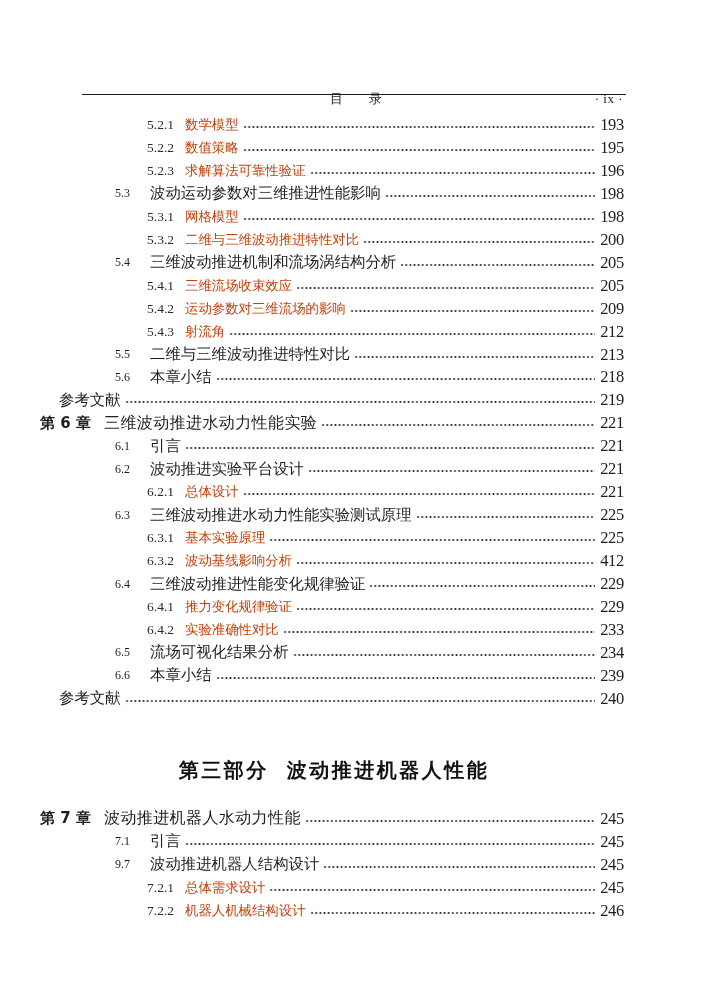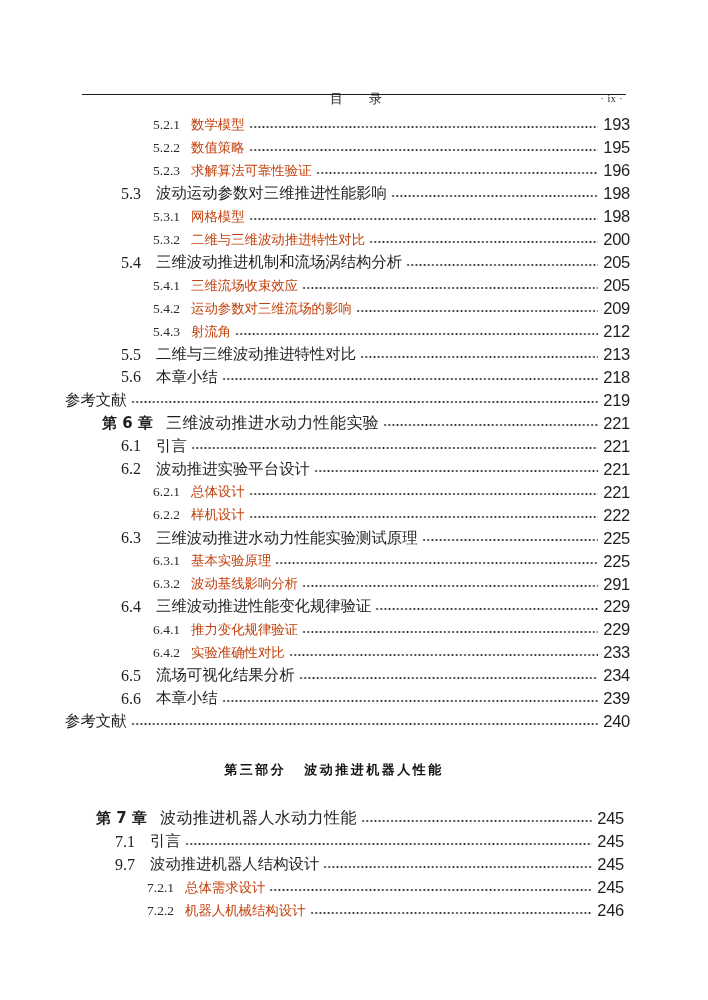--- a/index.html
+++ b/index.html
@@ -33,39 +33,39 @@
       line-height: 16px;
       padding-left: 4px;
     }
     .header-title span + span {
       margin-left: 26px;
     }
     .header-page {
       position: absolute;
       right: 3px;
       top: 3px;
-      font-size: 10px;
+      font-size: 13px;
       line-height: 16px;
       letter-spacing: 0.5px;
     }
     .header-rule {
       position: absolute;
       left: 82px;
       top: 94px;
       width: 544px;
       height: 0;
       border-top: 1.6px solid #1a1a1a;
     }
     
     .toc-block {
       position: absolute;
       left: 0;
       width: 624px;
     }
-    .toc-block.first { top: 113.5px; margin-left: 6px; }
+    .toc-block.first { top: 113.5px; }
     .toc-block.second { top: 807px; }
     .row {
       display: flex;
       align-items: center;
       height: 22.96px;
       white-space: nowrap;
     }
     .toc-block.second .row { height: 23px; }
     .num {
       flex: 0 0 auto;
@@ -78,42 +78,42 @@
       flex: 1 1 auto;
       align-self: stretch;
       margin: 0 5px 0 4px;
       background-image: radial-gradient(circle, #2a2a2a 0.75px, rgba(0,0,0,0) 1.15px);
       background-size: 4.15px 4px;
       background-repeat: repeat-x;
       background-position: 0 11.5px;
     }
     .page {
       flex: 0 0 auto;
-      font-family: Liberation Sans, sans-serif;
+      font-family: Liberation Serif, serif;
       font-size: 16.5px;
       letter-spacing: -0.3px;
     }
     
-    .row.ch { padding-left: 96px; }
+    .row.ch { padding-left: 40px; }
     .row.ch .num {
       width: 64px;
       font-family: "DejaVu Sans", sans-serif;
       font-size: 15px;
       font-weight: bold;
     }
     .row.ch .title {
       font-family: "DejaVu Sans", sans-serif;
       font-size: 16px;
       letter-spacing: 0.4px;
     }
     
     .row.sec { padding-left: 115px; }
     .row.sec .num {
       width: 35px;
-      font-size: 16px;
+      font-size: 12px;
     }
     .row.sec .title {
       font-size: 15.4px;
     }
     
     .row.sub { padding-left: 147px; }
     .row.sub .num {
       width: 38px;
       font-size: 13.5px;
       color: #2a2a2a;
@@ -129,21 +129,21 @@
     }
     
     .part-heading {
       position: absolute;
       left: 0;
       top: 759px;
       width: 668px;
       text-align: center;
       font-family: "DejaVu Serif", serif;
       font-weight: bold;
-      font-size: 13px;
+      font-size: 20px;
       line-height: 22px;
       letter-spacing: 2.5px;
       color: #111;
     }
     .part-heading .part-label {
       margin-right: 18px;
     }
   </style>
 </head>
 <body>
@@ -269,46 +269,40 @@
     <span class="page">221</span>
   </div>
 
   <div class="row sub">
     <span class="num">6.2.1</span>
     <span class="title">总体设计</span>
     <span class="leader"></span>
     <span class="page">221</span>
   </div>
 
-  <div class="row sub">
-    <span class="num">6.2.2</span>
-    <span class="title">样机设计</span>
-    <span class="leader"></span>
-    <span class="page">222</span>
-  </div>
 
   <div class="row sec">
     <span class="num">6.3</span>
     <span class="title">三维波动推进水动力性能实验测试原理</span>
     <span class="leader"></span>
     <span class="page">225</span>
   </div>
 
   <div class="row sub">
     <span class="num">6.3.1</span>
     <span class="title">基本实验原理</span>
     <span class="leader"></span>
     <span class="page">225</span>
   </div>
 
   <div class="row sub">
     <span class="num">6.3.2</span>
     <span class="title">波动基线影响分析</span>
     <span class="leader"></span>
-    <span class="page">291</span>
+    <span class="page">412</span>
   </div>
 
   <div class="row sec">
     <span class="num">6.4</span>
     <span class="title">三维波动推进性能变化规律验证</span>
     <span class="leader"></span>
     <span class="page">229</span>
   </div>
 
   <div class="row sub">

